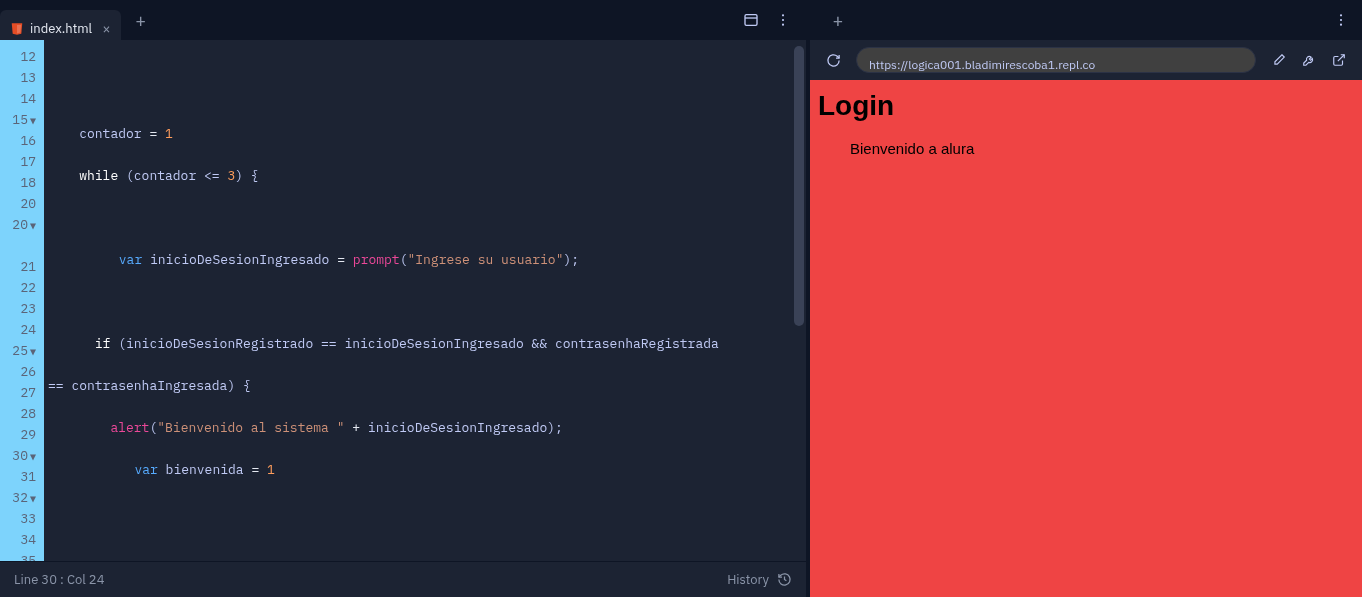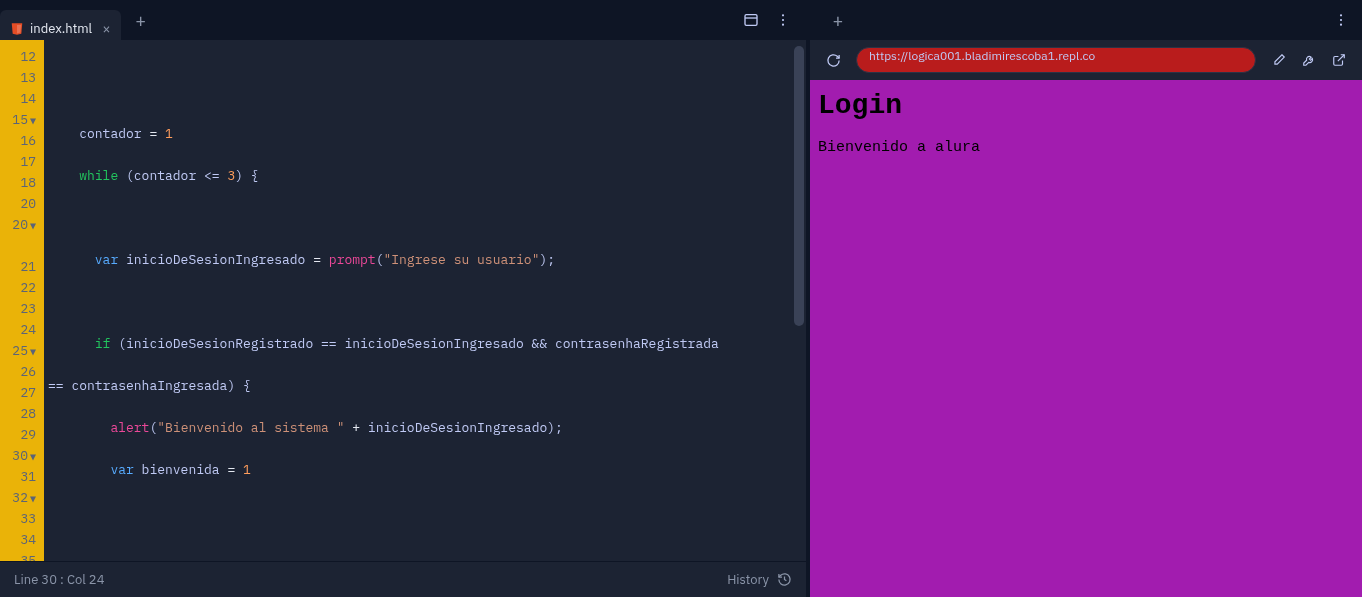--- a/index.html
+++ b/index.html
@@ -25,49 +25,49 @@
   margin-top: 15px;
 }
 .tab.active { border-top-color: transparent; }
 .html5-icon { width: 14px; height: 14px; display: flex; align-items: center; justify-content: center; }
 .close-x { color: #8a94a8; font-size: 14px; cursor: pointer; margin-left: 4px; }
 .add-tab { width: 28px; height: 28px; display: flex; align-items: center; justify-content: center; color: #8a94a8; cursor: pointer; margin-left: 6px; font-size: 18px; }
 .tab-bar-right { margin-left: auto; display: flex; align-items: center; gap: 6px; padding-right: 10px; }
 .icon-btn { width: 26px; height: 26px; display: flex; align-items: center; justify-content: center; color: #c0caf5; cursor: pointer; border-radius: 4px; }
 
 .editor-area { flex: 1; display: flex; overflow: hidden; position: relative; }
-.gutter { width: 44px; background: #eab308; text-align: right; padding-right: 8px; padding-top: 6px; font-family: 'IBM Plex Mono','Consolas',monospace; font-size: 13px; color: #5b6478; user-select: none; }
+.gutter { width: 44px; background: #7dd3fc; text-align: right; padding-right: 8px; padding-top: 6px; font-family: 'IBM Plex Mono','Consolas',monospace; font-size: 13px; color: #5b6478; user-select: none; }
 .gutter-line { height: 21px; line-height: 21px; }
 .fold { color: #5b6478; font-size: 10px; margin-left: 2px; }
 
 .code { flex: 1; padding-top: 20px; font-family: 'IBM Plex Mono','Consolas',monospace; font-size: 13px; line-height: 21px; white-space: pre; color: #c0caf5; position: relative; }
 .code-line { height: 21px; padding-left: 4px; }
 
-.tok-var { color: #57abff; }
+.tok-var { color: #57abff; margin-left: 24px; }
 .tok-ident { color: #c0caf5; }
 .tok-op { color: #e4e8f1; }
 .tok-num { color: #ff9d5c; }
-.tok-kw { color: #22c55e; }
+.tok-kw { color: #ffffff; }
 .tok-func { color: #ec4899; }
 .tok-str { color: #ce9178; }
 .tok-punct { color: #c0caf5; }
 
 .scroll-thumb { position: absolute; right: 2px; top: 6px; width: 10px; height: 280px; background: #3a4257; border-radius: 5px; }
 
 .status-bar { height: 36px; display: flex; align-items: center; padding: 0 14px; background: #1c2333; border-top: 1px solid #0e1525; font-size: 13px; color: #8a94a8; gap: 32px; }
 .status-right { margin-left: auto; display: flex; align-items: center; gap: 8px; cursor: pointer; }
 
 .browser-bar { height: 40px; display: flex; align-items: center; padding: 0 8px; gap: 6px; background: #0e1525; }
 .url-area { height: 40px; display: flex; align-items: center; padding: 6px 10px; gap: 10px; background: #1c2333; }
-.url-bar { flex: 1; height: 26px; background: #b91c1c; border: 1px solid #2b3245; border-radius: 14px; padding: 0 12px; display: flex; align-items: flex-start; font-size: 12px; color: #c0caf5; }
+.url-bar { flex: 1; height: 26px; background: #404040; border: 1px solid #2b3245; border-radius: 14px; padding: 0 12px; display: flex; align-items: flex-end; font-size: 12px; color: #c0caf5; }
 .url-actions { display: flex; gap: 4px; }
 
-.preview { flex: 1; background: #a21caf; padding: 10px 8px; font-family: Liberation Mono, monospace; color: #000; }
+.preview { flex: 1; background: #ef4444; padding: 10px 8px; font-family: Liberation Sans, sans-serif; color: #000; }
 .preview h1 { font-size: 28px; font-weight: bold; margin-bottom: 18px; }
-.preview p { font-size: 15px; }
+.preview p { font-size: 15px; margin-left: 32px; }
 </style>
 </head>
 <body>
 
 <div class="left-panel">
   <div class="tab-bar">
     <div class="tab active">
       <span class="html5-icon">
         <svg viewBox="0 0 24 24" width="14" height="14">
             <path fill="#e44d26" d="M3 2l1.6 18L12 22l7.4-2L21 2H3z"></path>

